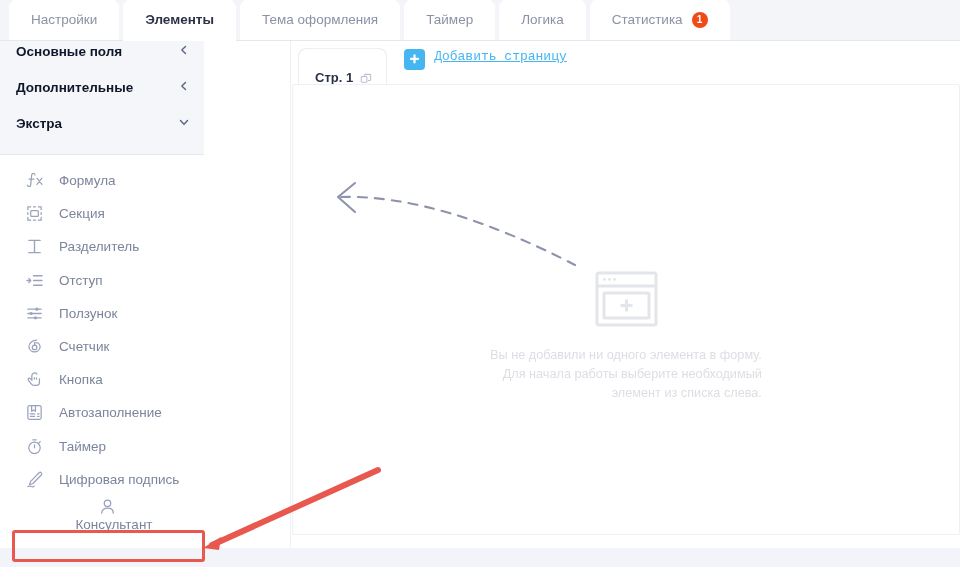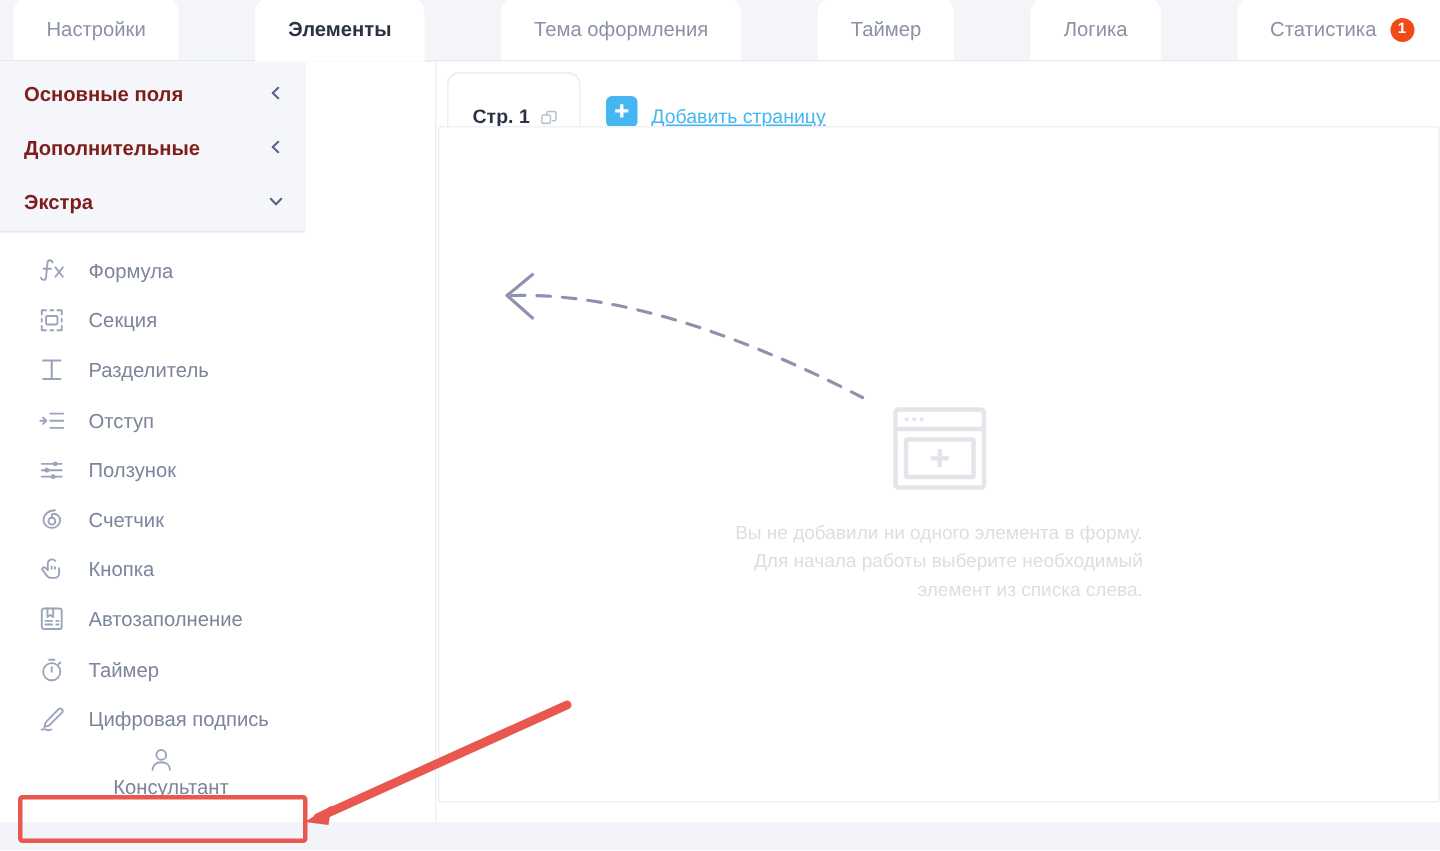--- a/index.html
+++ b/index.html
@@ -11,21 +11,20 @@
   }
   #app { position: relative; width: 960px; height: 567px; background: #ffffff; }
 
   
   .tabbar {
     position: absolute; left: 0; top: 0; width: 960px; height: 41px;
     background: #f4f5f9;
     border-bottom: 1px solid #e6e8ef;
     display: flex; align-items: flex-end;
     padding-left: 9px;
-    gap: 47px;
   }
   .tab {
     height: 41px;
     display: flex; align-items: center; justify-content: center;
     padding: 0 22px;
     font-size: 13.5px;
     color: #8b92a6;
     background: #ffffff;
     border-radius: 9px 9px 0 0;
     margin-right: 4px;
@@ -55,23 +54,23 @@
     position: absolute; left: 0; top: 41px; width: 204px; height: 507px;
     background: #ffffff;
   }
   .sidebar-groups {
     background: #f4f6fa;
     border-bottom: 1px solid #e6e9f0;
     padding: 3px 0 2px 0;
   }
   .group-row {
     height: 36px;
-    display: flex; align-items: center;
+    display: flex; align-items: flex-start;
     padding: 0 14px 0 16px;
-    font-size: 13.5px; font-weight: bold; color: #7f1d1d;
+    font-size: 13.5px; font-weight: bold; color: #0f172a;
     cursor: pointer;
   }
   .group-row .glabel { flex: 1; }
   .chev {
     width: 12px; height: 12px; color: #5b6480;
     display: inline-flex; align-items: center; justify-content: center;
   }
   .chev svg { display: block; }
 
   .sidebar-list { padding-top: 9px; }
@@ -120,22 +119,22 @@
     border-radius: 8px 8px 0 0;
     font-size: 13px; font-weight: bold; color: #2b3248;
     white-space: nowrap;
     box-shadow: 1px -1px 0 0 #edeff4, -1px -1px 0 0 #edeff4;
   }
   .page-tab .copy-ico {
     margin-left: 7px; color: #b9c0d0; width: 12px; height: 12px;
     display: inline-flex; align-items: center; justify-content: center;
   }
   .addpage {
-    display: flex; align-items: flex-end; height: 36px;
-    margin-left: 18px; cursor: pointer;
+    display: flex; align-items: flex-start; height: 36px;
+    margin-left: 18px; cursor: pointer; font-family: Liberation Mono, monospace;
   }
   .addpage .plus {
     width: 21px; height: 21px; border-radius: 4px;
     background: #45b6f2; color: #ffffff;
     display: flex; align-items: center; justify-content: center;
     margin-right: 9px;
   }
   .addpage .plus svg { display: block; }
   .addpage .alabel {
     font-size: 13px; color: #45b6f2;

